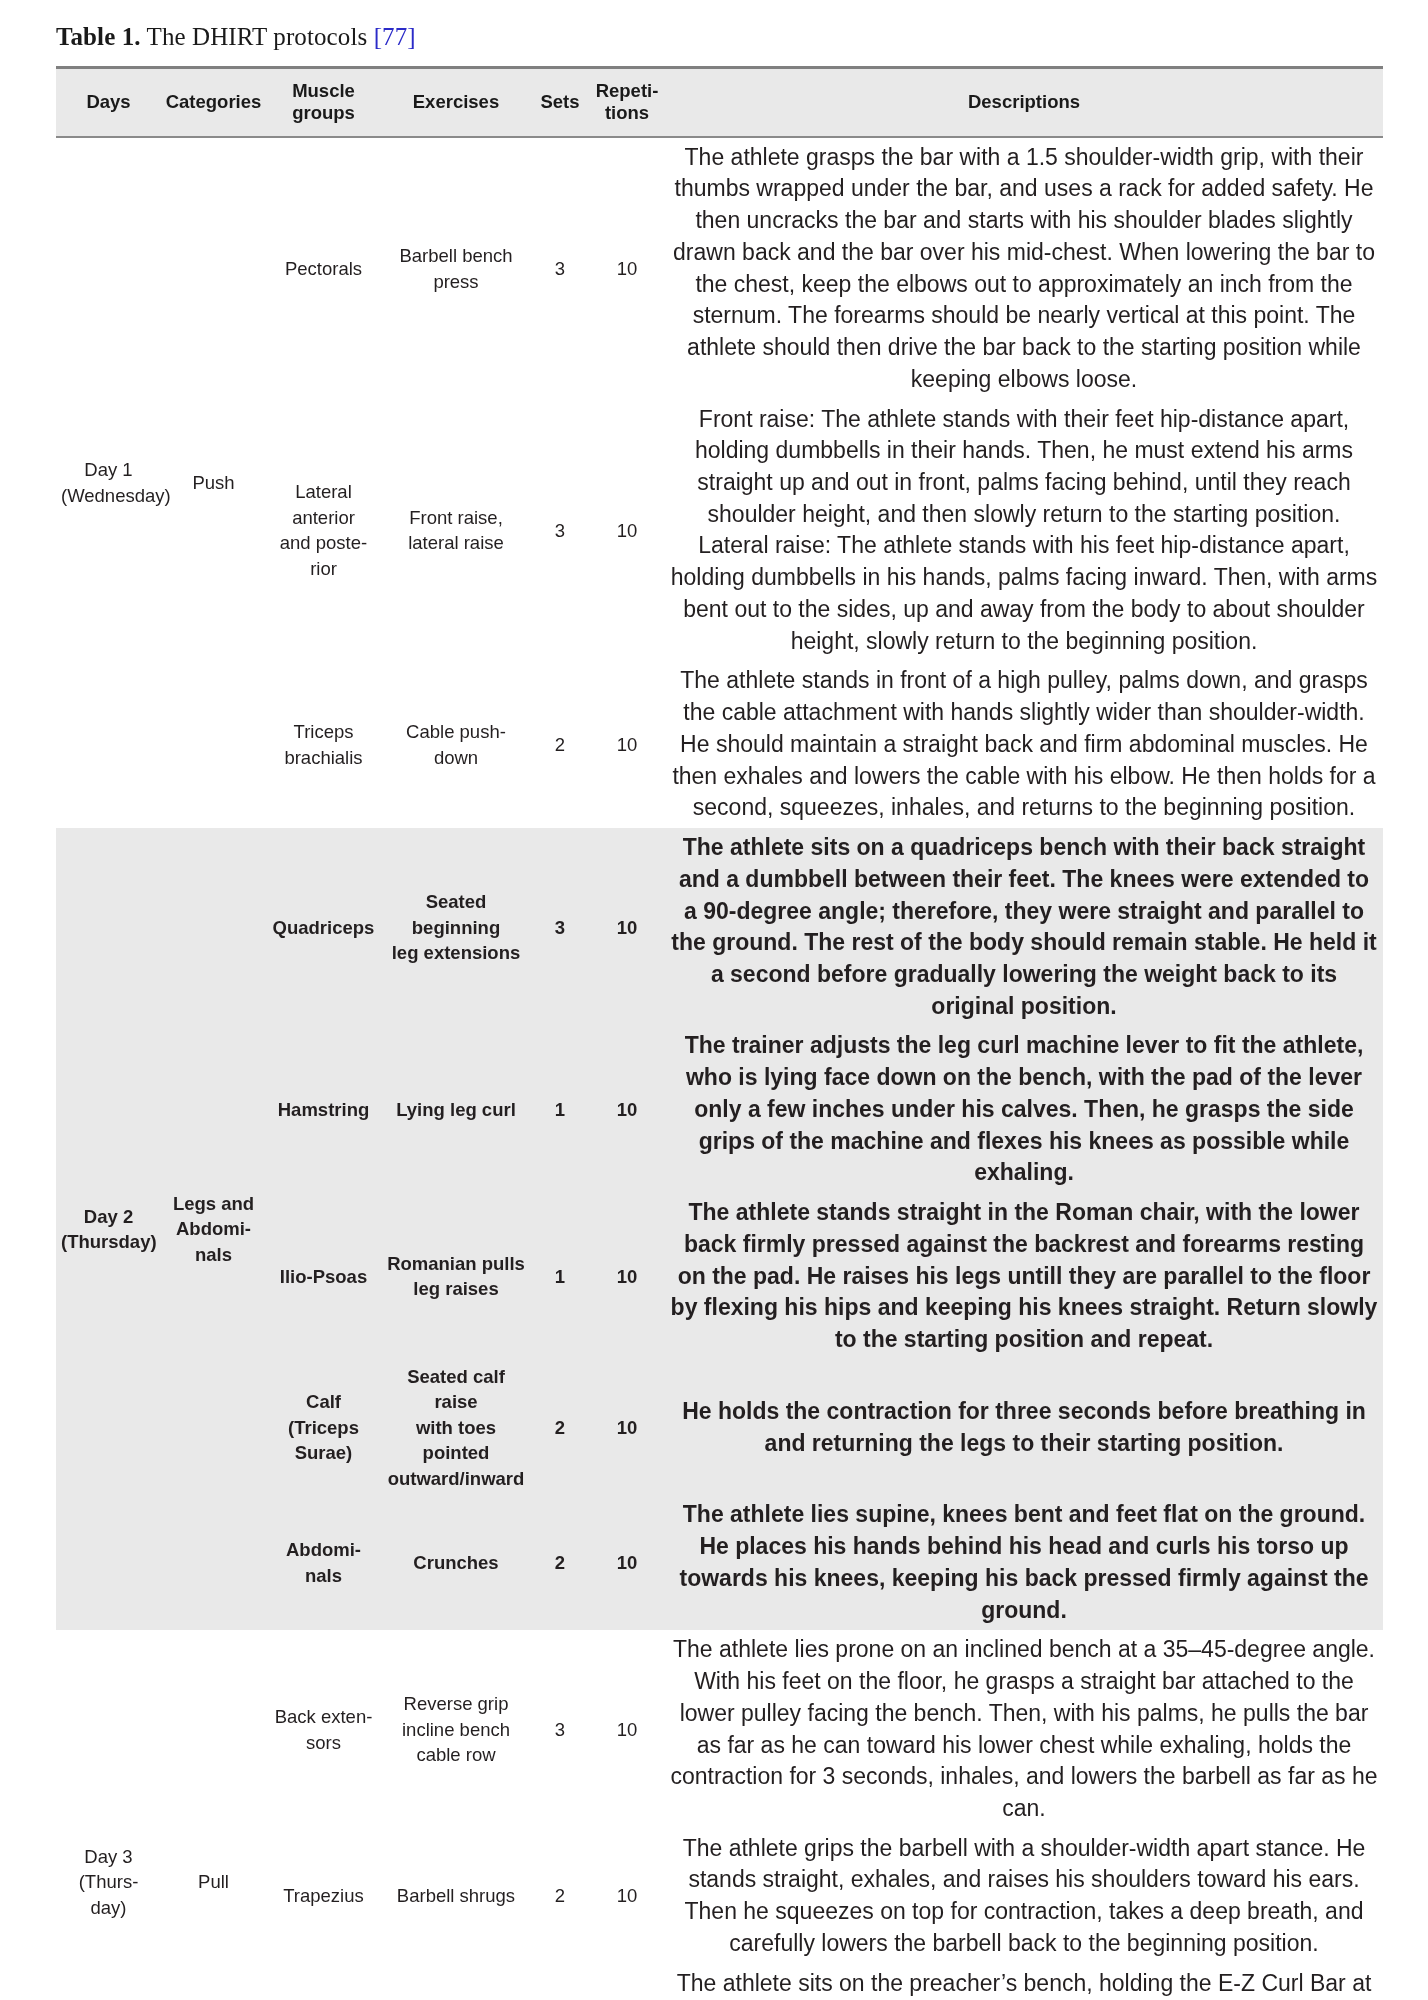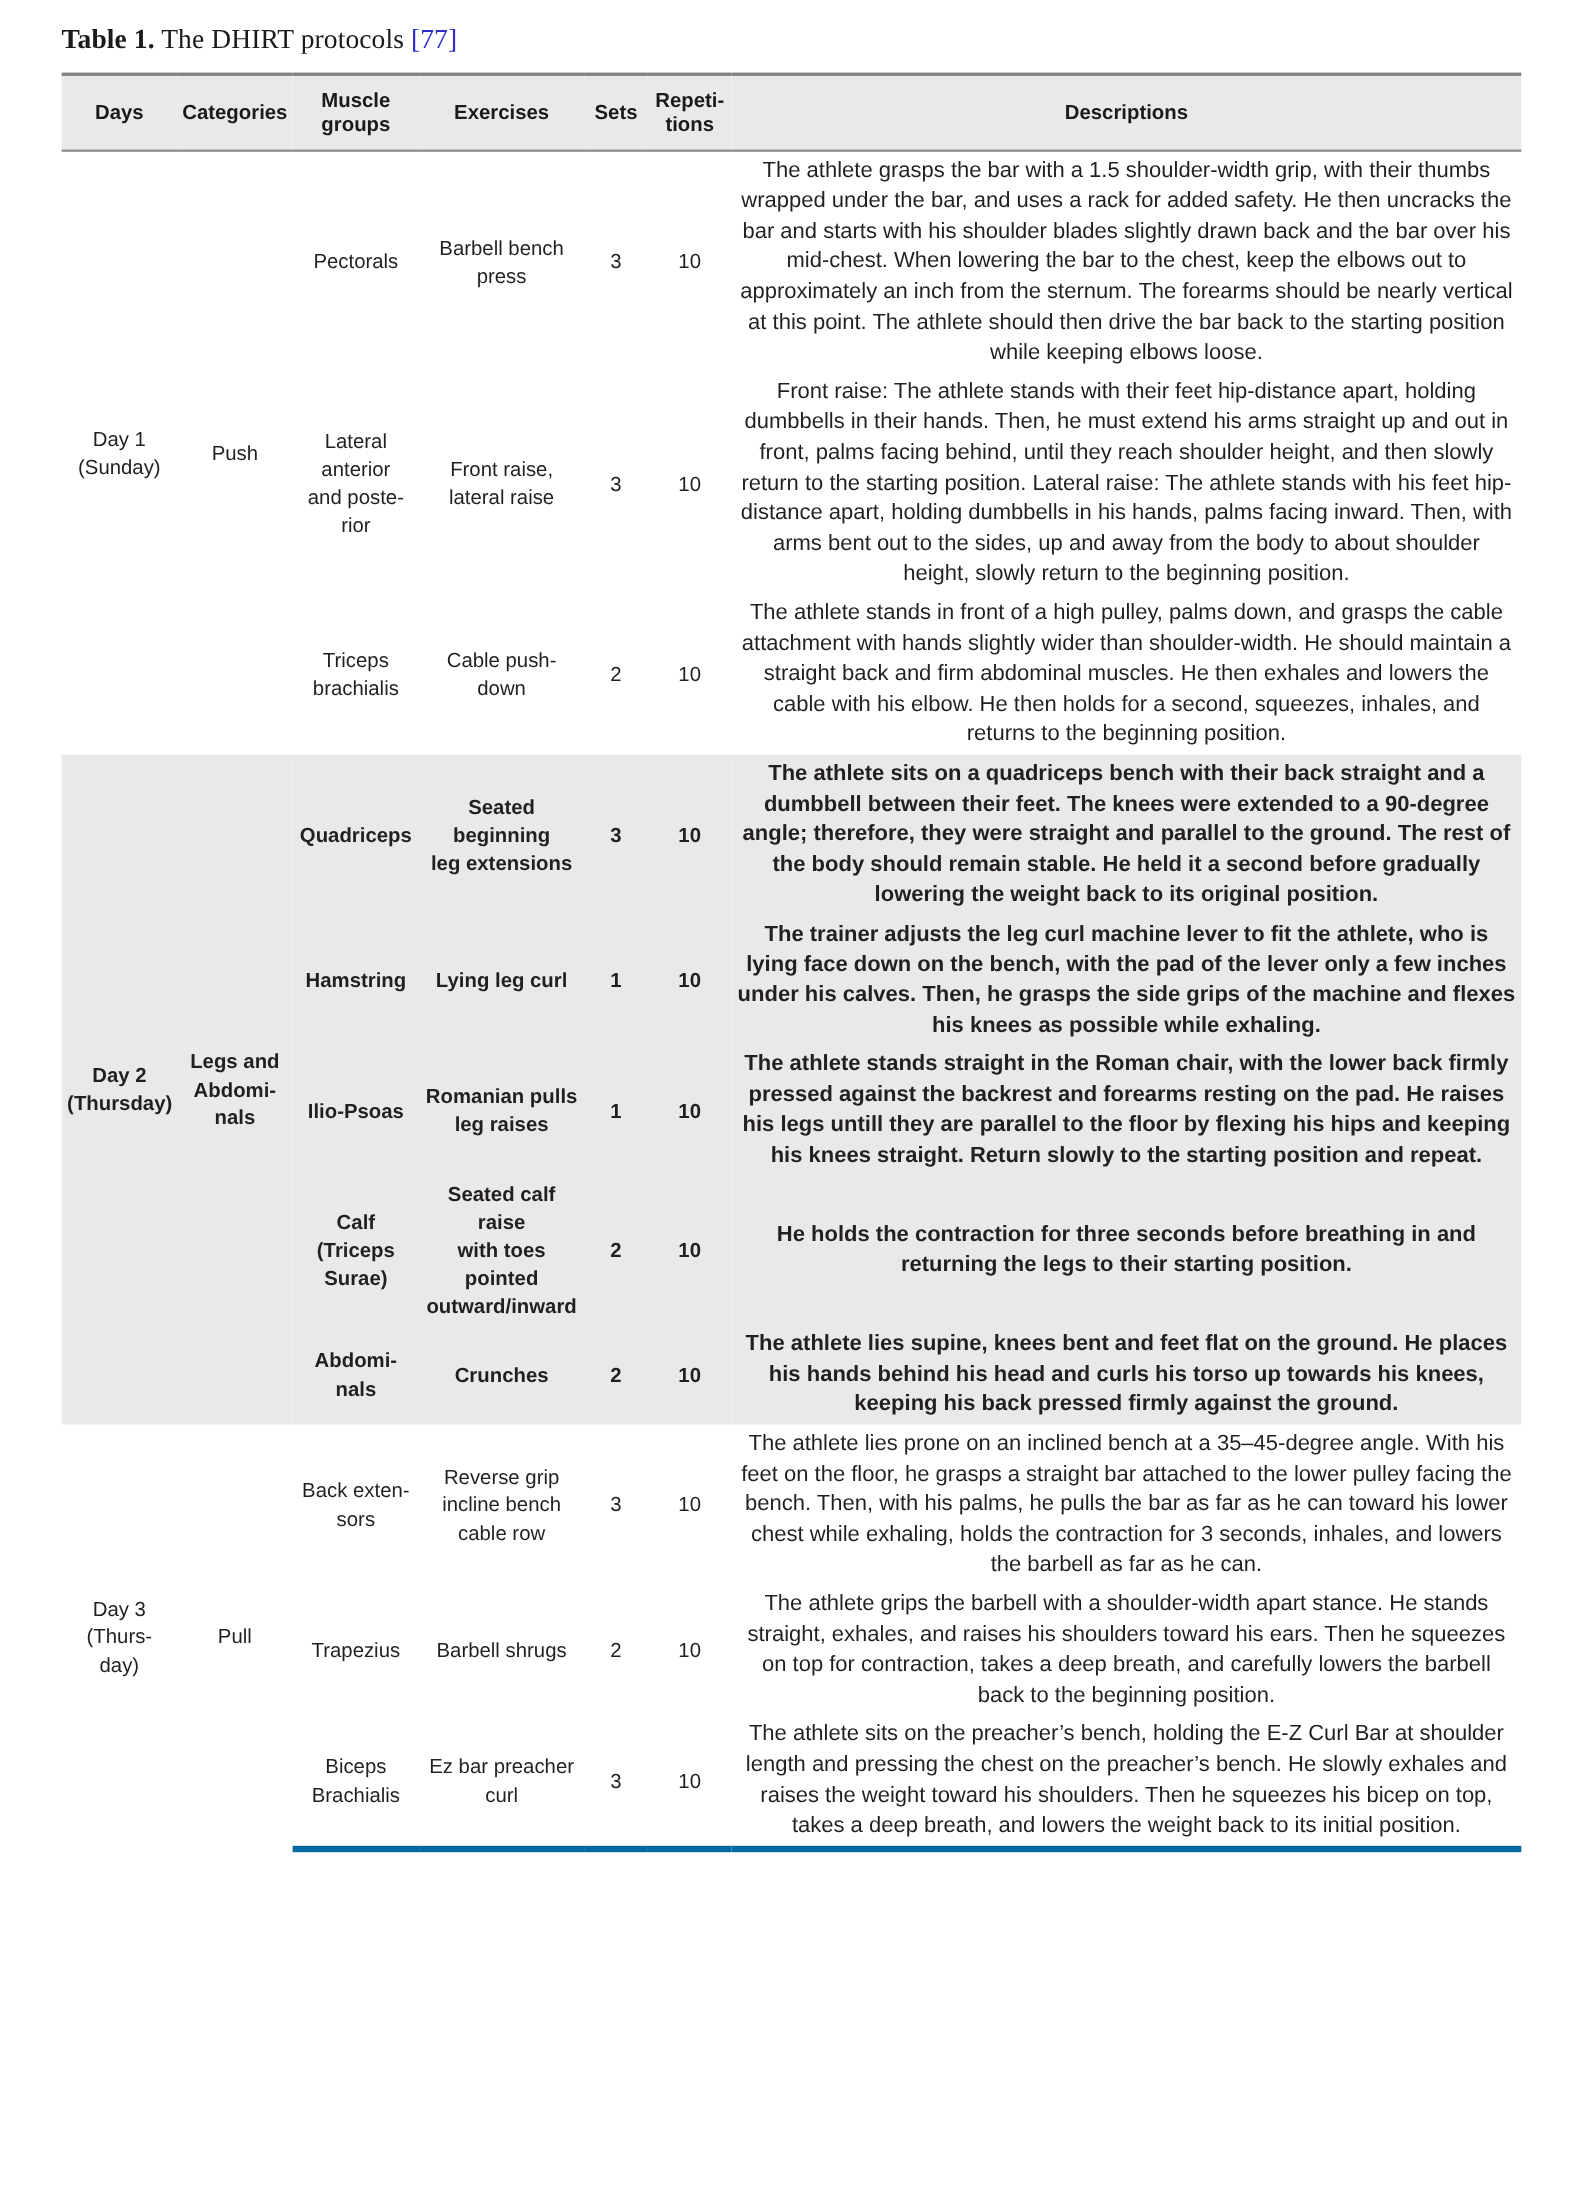--- a/index.html
+++ b/index.html
@@ -59,21 +59,21 @@
     vertical-align: middle;
     padding: 4px 5px;
     line-height: 1.38;
     color: #231f20;
     border: none;
   }
   td.desc {
     text-align: center;
     padding: 4px 10px 4px 8px;
     line-height: 1.37;
-    font-size: 20px;
+    font-size: 23px;
   }
   tbody.band-shaded td {
     background: #e9e9e9;
     font-weight: bold;
   }
   tbody.band-last tr:last-child td {
     border-bottom: 6px solid #0369a1;
   }
 
   
@@ -116,21 +116,21 @@
         <th class="nowrapish">Sets</th>
         <th class="nowrapish">Repeti-
 tions</th>
         <th class="nowrapish">Descriptions</th>
       </tr>
     </thead>
 
   <tbody>
         <tr>
           <td class="nowrapish" rowspan="3">Day 1
-(Sunday)</td>
+(Wednesday)</td>
           <td class="nowrapish" rowspan="3">Push</td>
           <td class="nowrapish">Pectorals</td>
           <td class="nowrapish">Barbell bench
 press</td>
           <td>3</td>
           <td>10</td>
           <td class="desc">The athlete grasps the bar with a 1.5 shoulder-width grip, with their thumbs wrapped under the bar, and uses a rack for added safety. He then uncracks the bar and starts with his shoulder blades slightly drawn back and the bar over his mid-chest. When lowering the bar to the chest, keep the elbows out to approximately an inch from the sternum. The forearms should be nearly vertical at this point. The athlete should then drive the bar back to the starting position while keeping elbows loose.</td>
         </tr>
         <tr>
           <td class="nowrapish">Lateral

